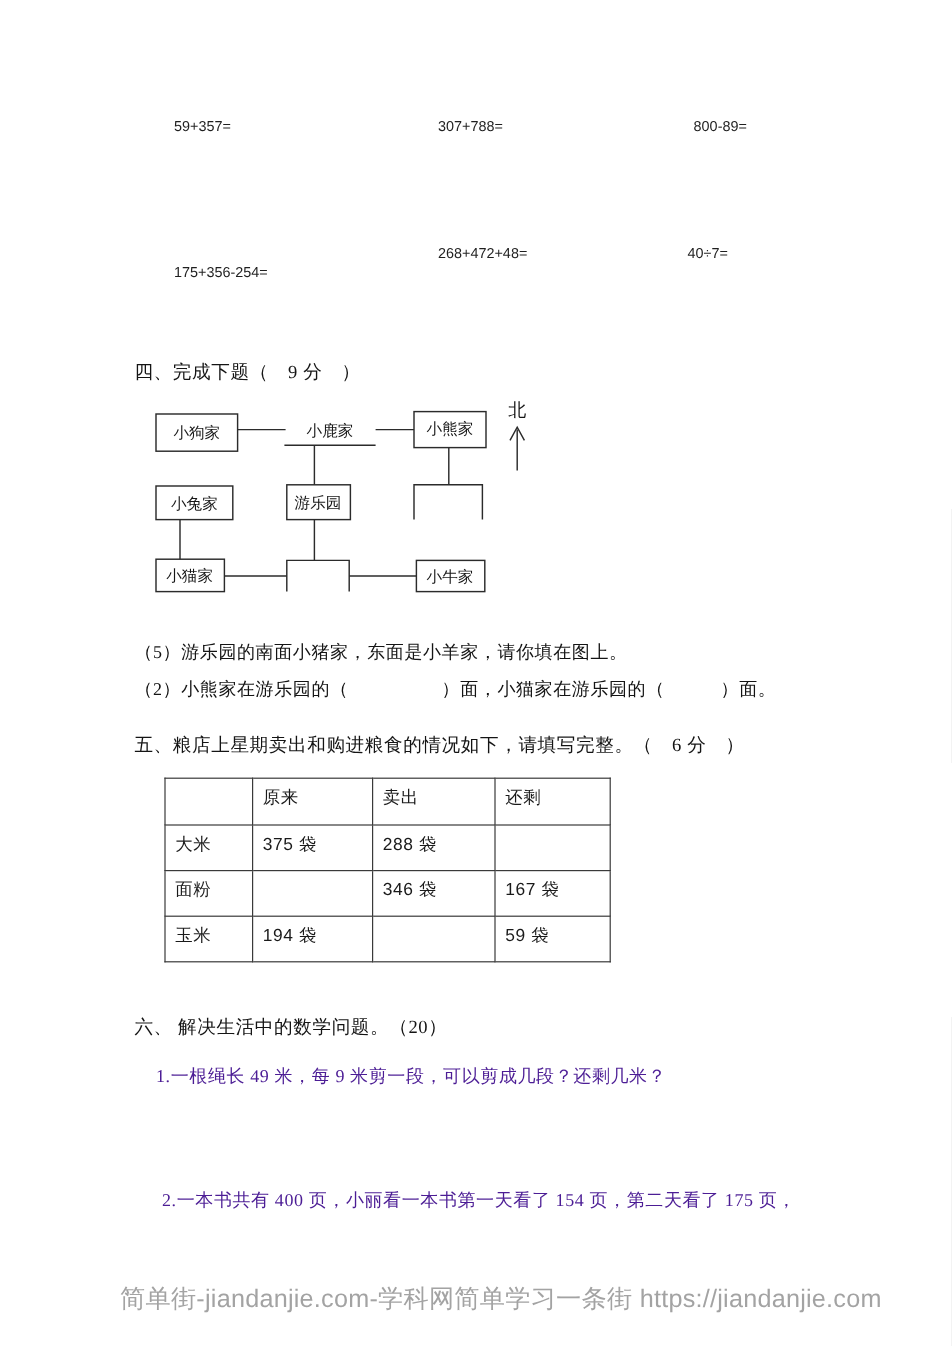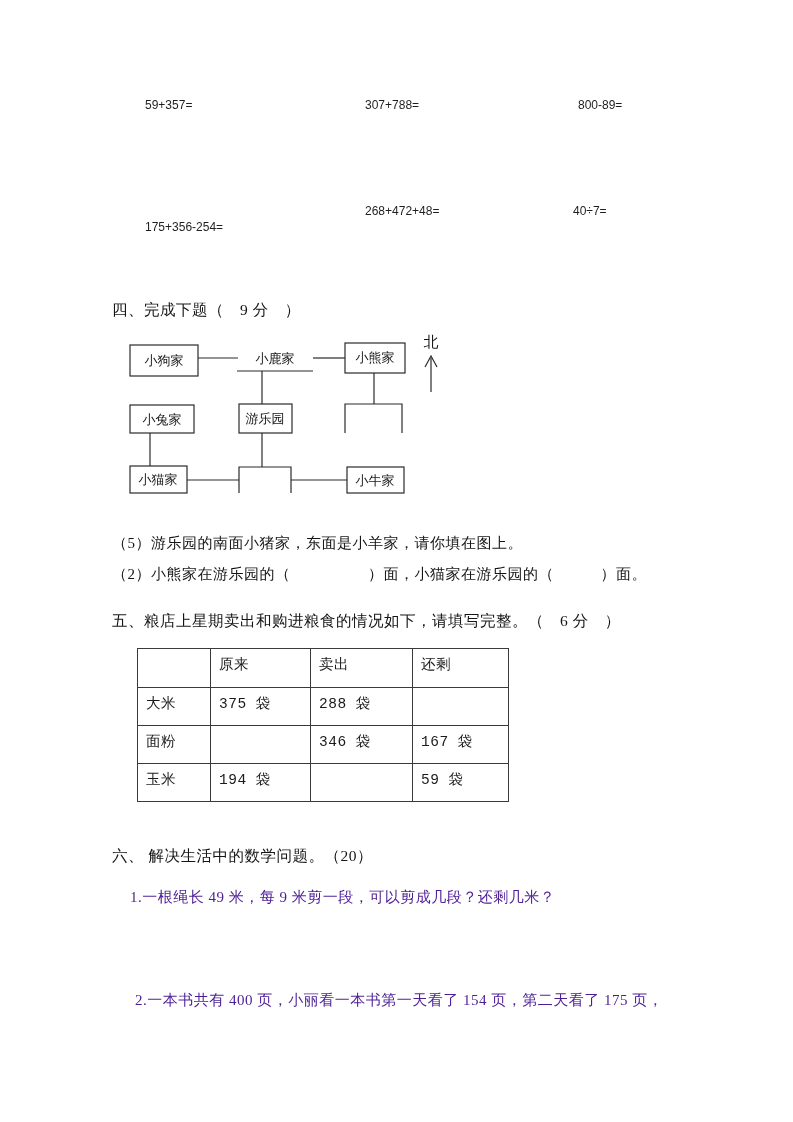--- a/index.html
+++ b/index.html
@@ -13,21 +13,21 @@
     color:#1c1c1c;
   }
   .abs{position:absolute;}
   .num{font-family:"Liberation Sans",sans-serif;font-size:12px;color:#1f1f1f;}
   .heading{font-size:15.5px;color:#141414;letter-spacing:0.5px;}
   .qline{font-size:15px;color:#141414;letter-spacing:0.5px;}
   .ptext{font-size:15px;color:#4c1d95;letter-spacing:0.5px;}
   table.grain{
     border-collapse:collapse;
     table-layout:fixed;
-    font-family:Liberation Mono, monospace;
+    font-family:Liberation Sans, sans-serif;
   }
   table.grain td{
     border:1px solid #3a3a3a;
     vertical-align:top;
     padding:6px 6px 0 8px;
     font-size:14.5px;
     color:#1a1a1a;
     height:31px;
     letter-spacing:0.5px;
   }
@@ -137,14 +137,15 @@
       <td></td>
       <td>59 袋</td>
     </tr>
   </tbody>
     </table>
 
   <div class="abs heading" style="left:112px;top:846px;">六、 解决生活中的数学问题。（20）</div>
   <div class="abs ptext" style="left:130px;top:888px;">1.一根绳长 49 米，每 9 米剪一段，可以剪成几段？还剩几米？</div>
   <div class="abs ptext" style="left:135px;top:991px;font-family:Liberation Serif, serif;">2.一本书共有 400 页，小丽看一本书第一天看了 154 页，第二天看了 175 页，</div>
 
+  <div class="abs footer" style="left:100px;top:1068px;">简单街-jiandanjie.com-学科网简单学习一条街 https://jiandanjie.com</div>
 
 </div>
 
 </body></html>

